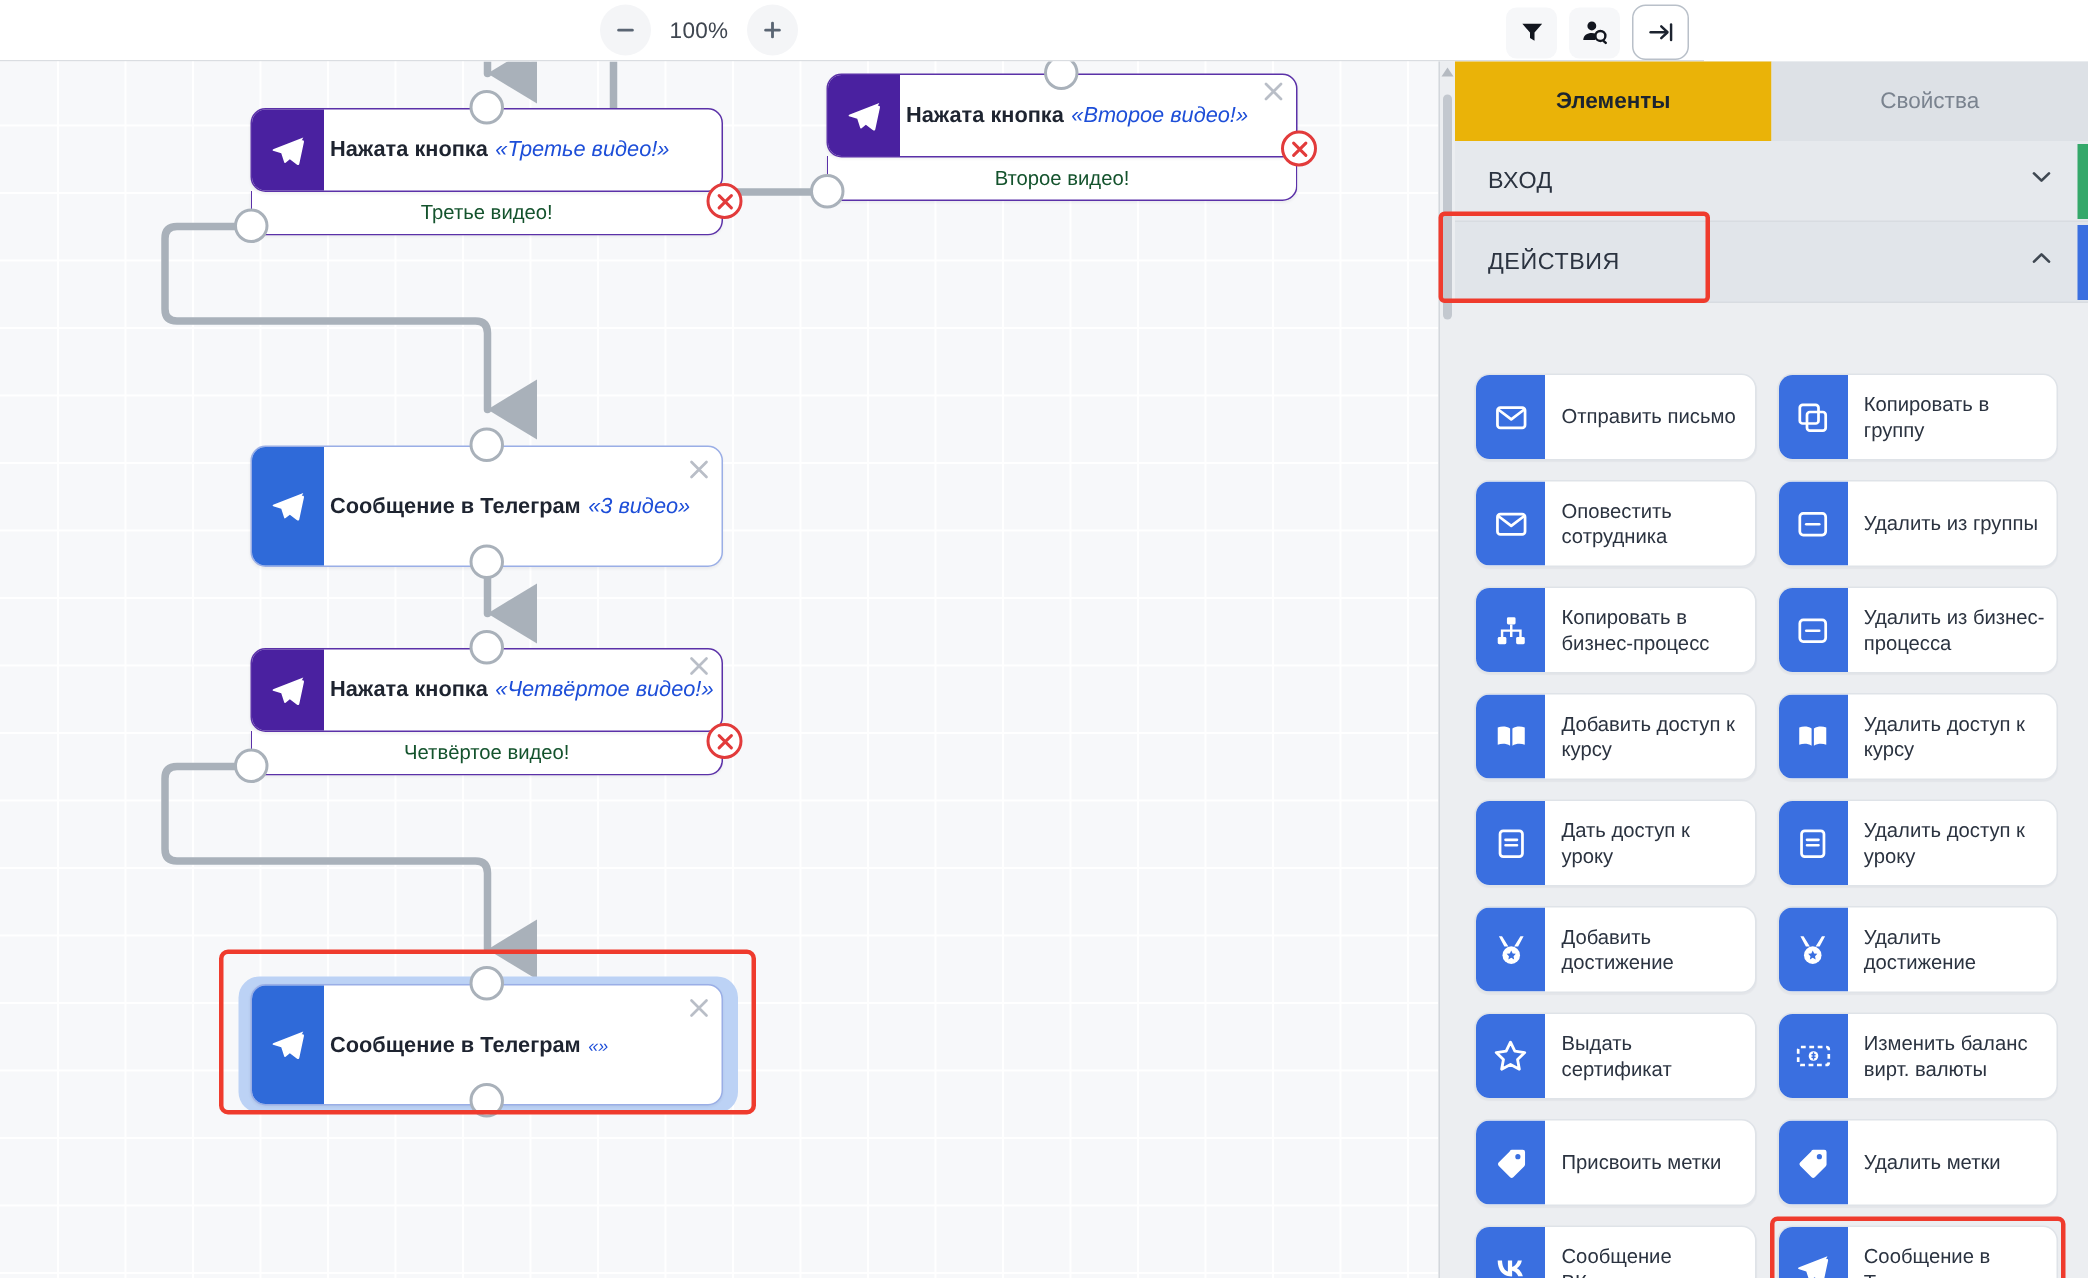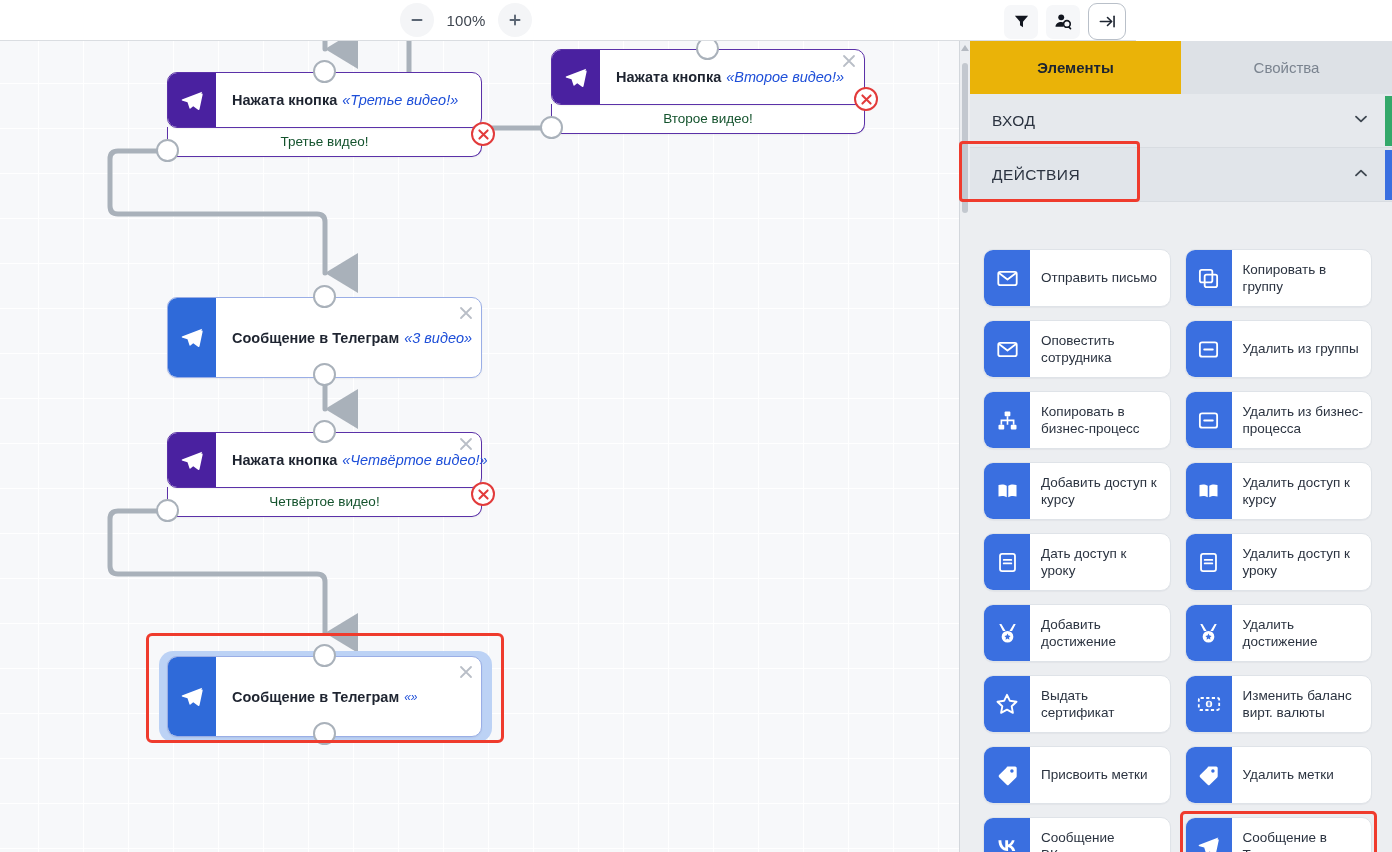--- a/index.html
+++ b/index.html
@@ -74,21 +74,21 @@
   .node.tg .node-head { border-color: #9aaee6; }
   .node-ico {
     width: 48px; border-radius: 9px 0 0 9px;
     background: #4a21a0;
     display: flex; align-items: center; justify-content: center;
     flex: 0 0 48px;
   }
   .node.tg .node-ico { background: #2f6ad9; }
   .node-title {
     flex: 1; display: flex; align-items: center;
-    padding: 0 16px; font-size: 14.5px; color: #1e2430;
+    padding: 0 4px; font-size: 14.5px; color: #1e2430;
     white-space: nowrap;
   }
   .node-title b { font-weight: bold; }
   .node-title i { color: #1d4ed8; margin-left: 5px; }
   .node-x {
     position: absolute; right: 8px; top: 4px;
     color: #b9bec7; font-size: 17px; line-height: 1;
     cursor: pointer; user-select: none;
   }
   .node-sub {

